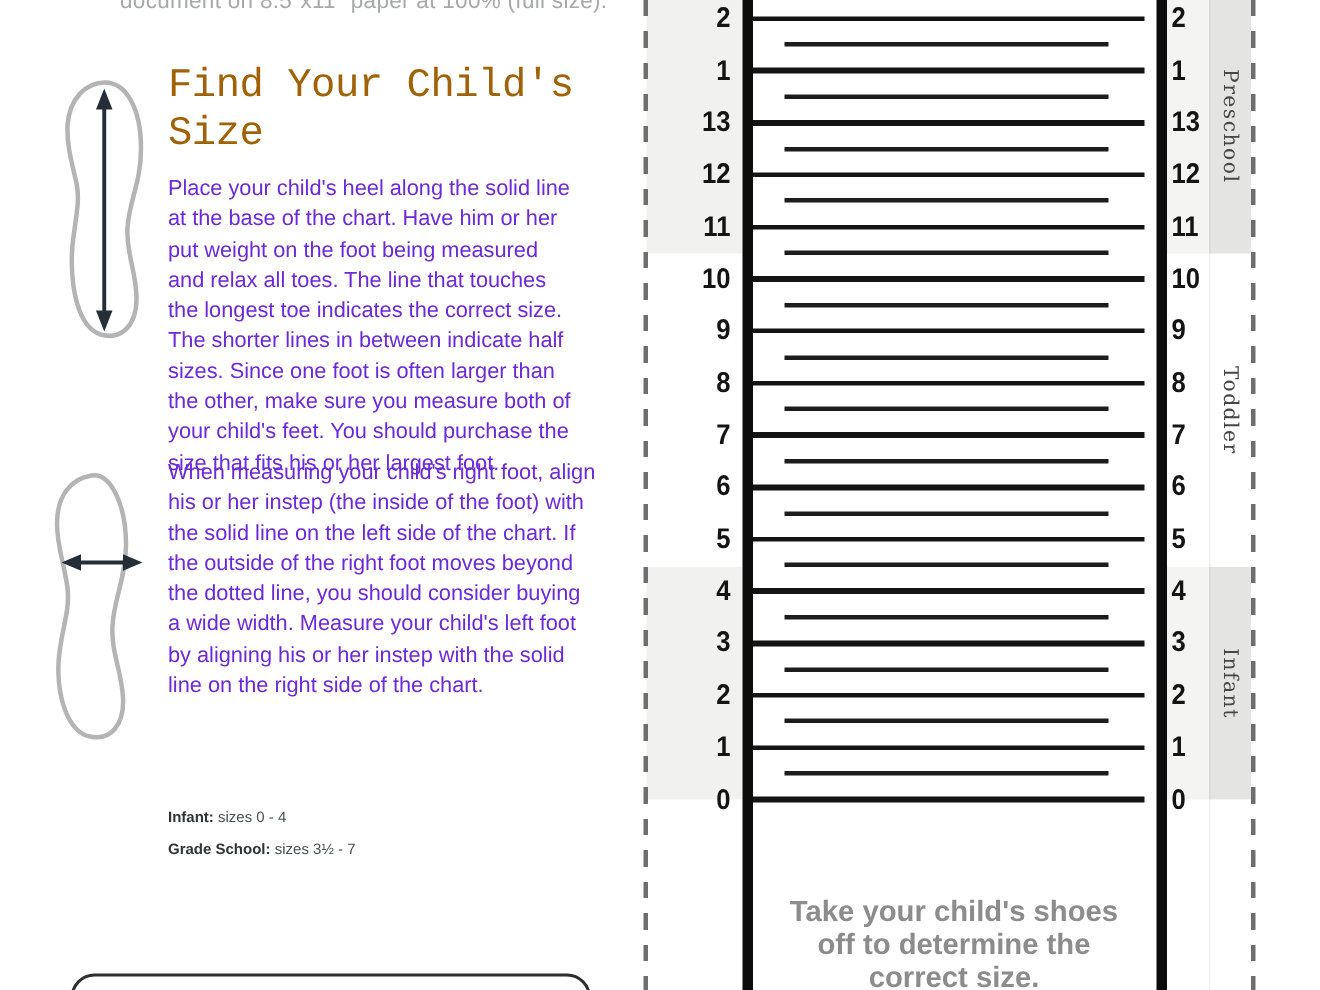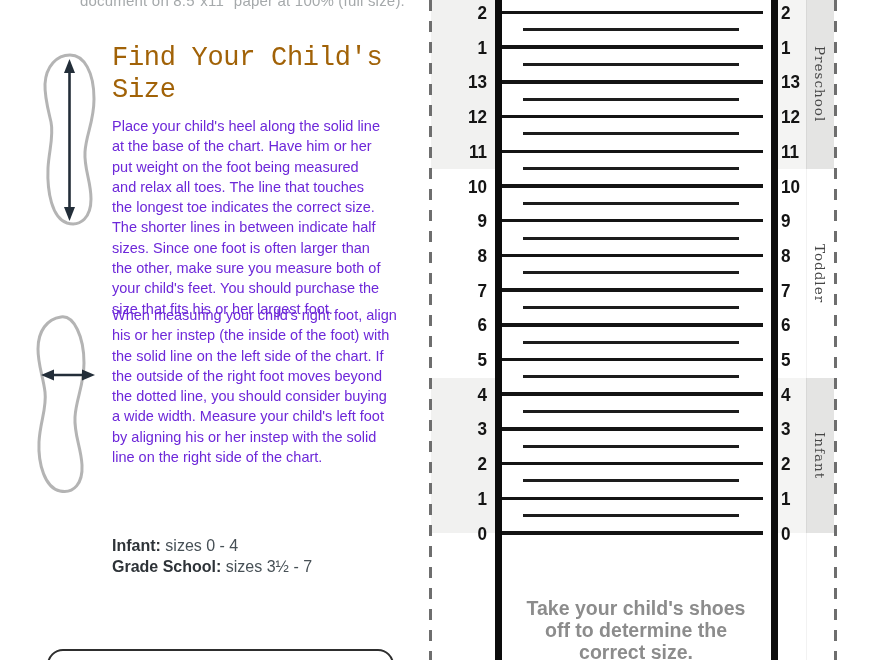--- a/index.html
+++ b/index.html
@@ -7,21 +7,21 @@
         font-family:"Liberation Sans",sans-serif;}
 
   
   .top-note{position:absolute;left:80px;top:-8px;font-size:15px;line-height:18px;
             color:#a5a9ab;letter-spacing:.2px;white-space:nowrap;}
   .section{position:absolute;left:112px;width:305px;}
   .section h2{margin:0 0 10px 0;font-family:Liberation Mono, monospace;
               font-weight:500;font-size:27px;line-height:32px;color:#a16207;letter-spacing:-.3px;}
   .section p{margin:0;font-size:14.5px;line-height:20.3px;color:#6d28d9;white-space:pre-line;}
   .foot-illo{position:absolute;}
-  .ranges{position:absolute;left:112px;top:536px;font-size:16px;line-height:20.5px;color:#475056;}
+  .ranges{position:absolute;left:112px;top:536px;font-size:10px;line-height:20.5px;color:#475056;}
   .ranges .lab{font-weight:700;color:#2e3338;}
   .bottom-box{position:absolute;left:47px;top:649px;width:343px;height:60px;
               border:2.5px solid #2e2e2e;border-radius:16px;background:#fff;}
 
   
   .shade{position:absolute;}
   .vline{position:absolute;top:0;height:660px;}
   .thick{width:7px;background:#0c0c0c;}
   .dashed{width:2.5px;background:repeating-linear-gradient(180deg,#6e6e6e 0 11px,transparent 11px 21px);}
   .strip-divider{position:absolute;left:806px;top:0;width:1px;height:660px;background:rgba(0,0,0,0.05);}

